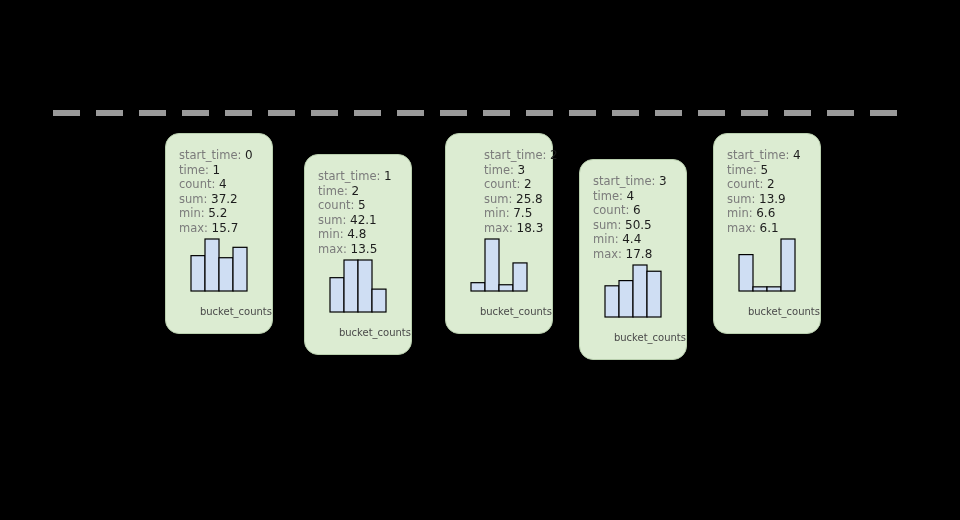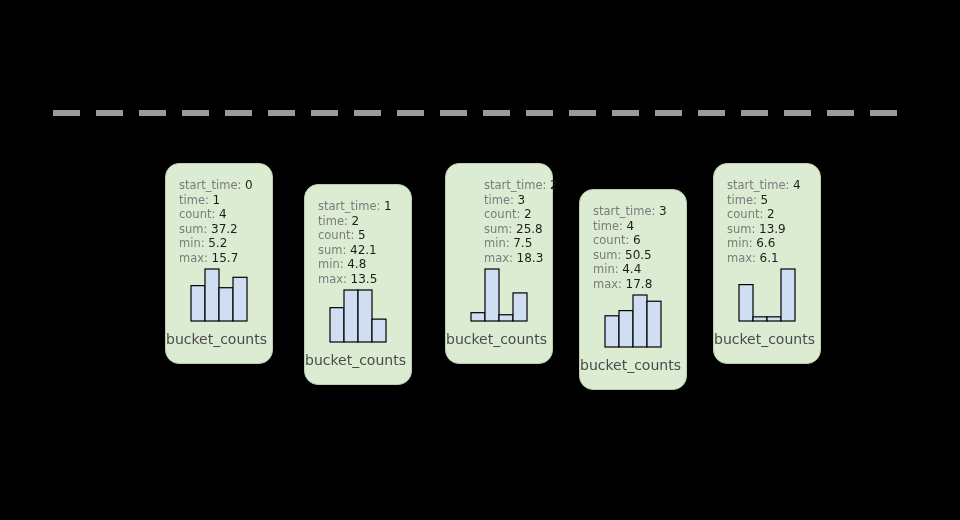--- a/index.html
+++ b/index.html
@@ -33,21 +33,21 @@
     background-image: repeating-linear-gradient(
         to right,
         #9a9a9a 0px, #9a9a9a 27px,
         rgba(0,0,0,0) 27px, rgba(0,0,0,0) 43px);
   }
 
   
   #cards {
     position: absolute;
     left: 165px;
-    top: 163px;
+    top: 133px;
     width: 660px;
     height: 205px;
   }
 
   .card {
     position: absolute;
     top: 0;
     width: 108px;
     height: 201px;
     background: #dcecd2;
@@ -84,22 +84,22 @@
     width: 100%;
     height: 56px;
   }
   .hist svg { display: block; margin: 0 auto; }
 
   .caption {
     position: absolute;
     left: 0;
     bottom: 16px;
     width: 100%;
-    text-align: left;
-    font-size: 14px;
+    text-align: right;
+    font-size: 10px;
     color: #4a4a4a;
   }
 </style>
 </head>
 <body>
 
 <div id="canvas">
 
   <div id="divider"></div>
 

